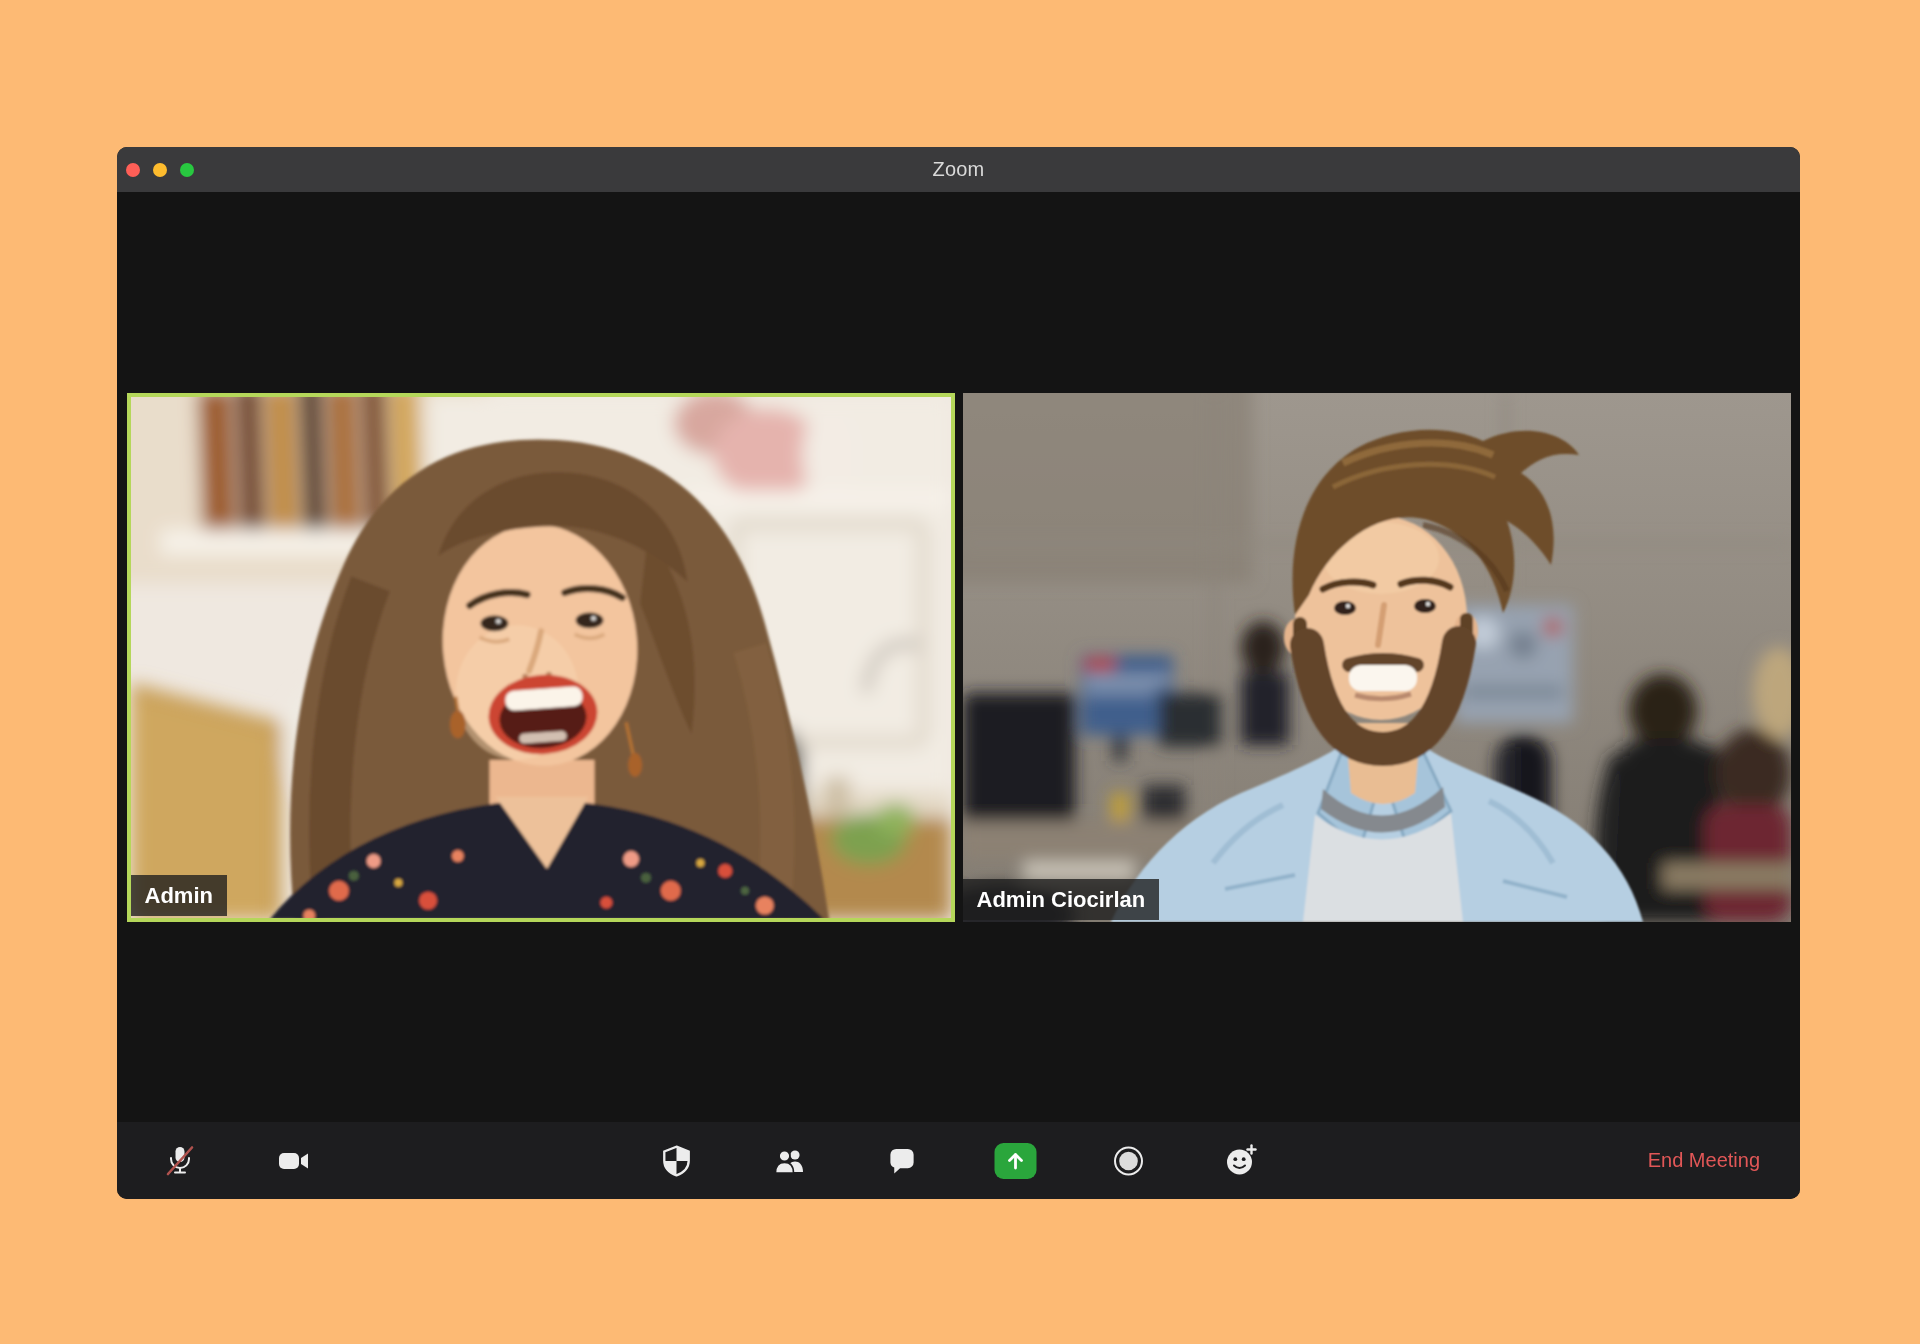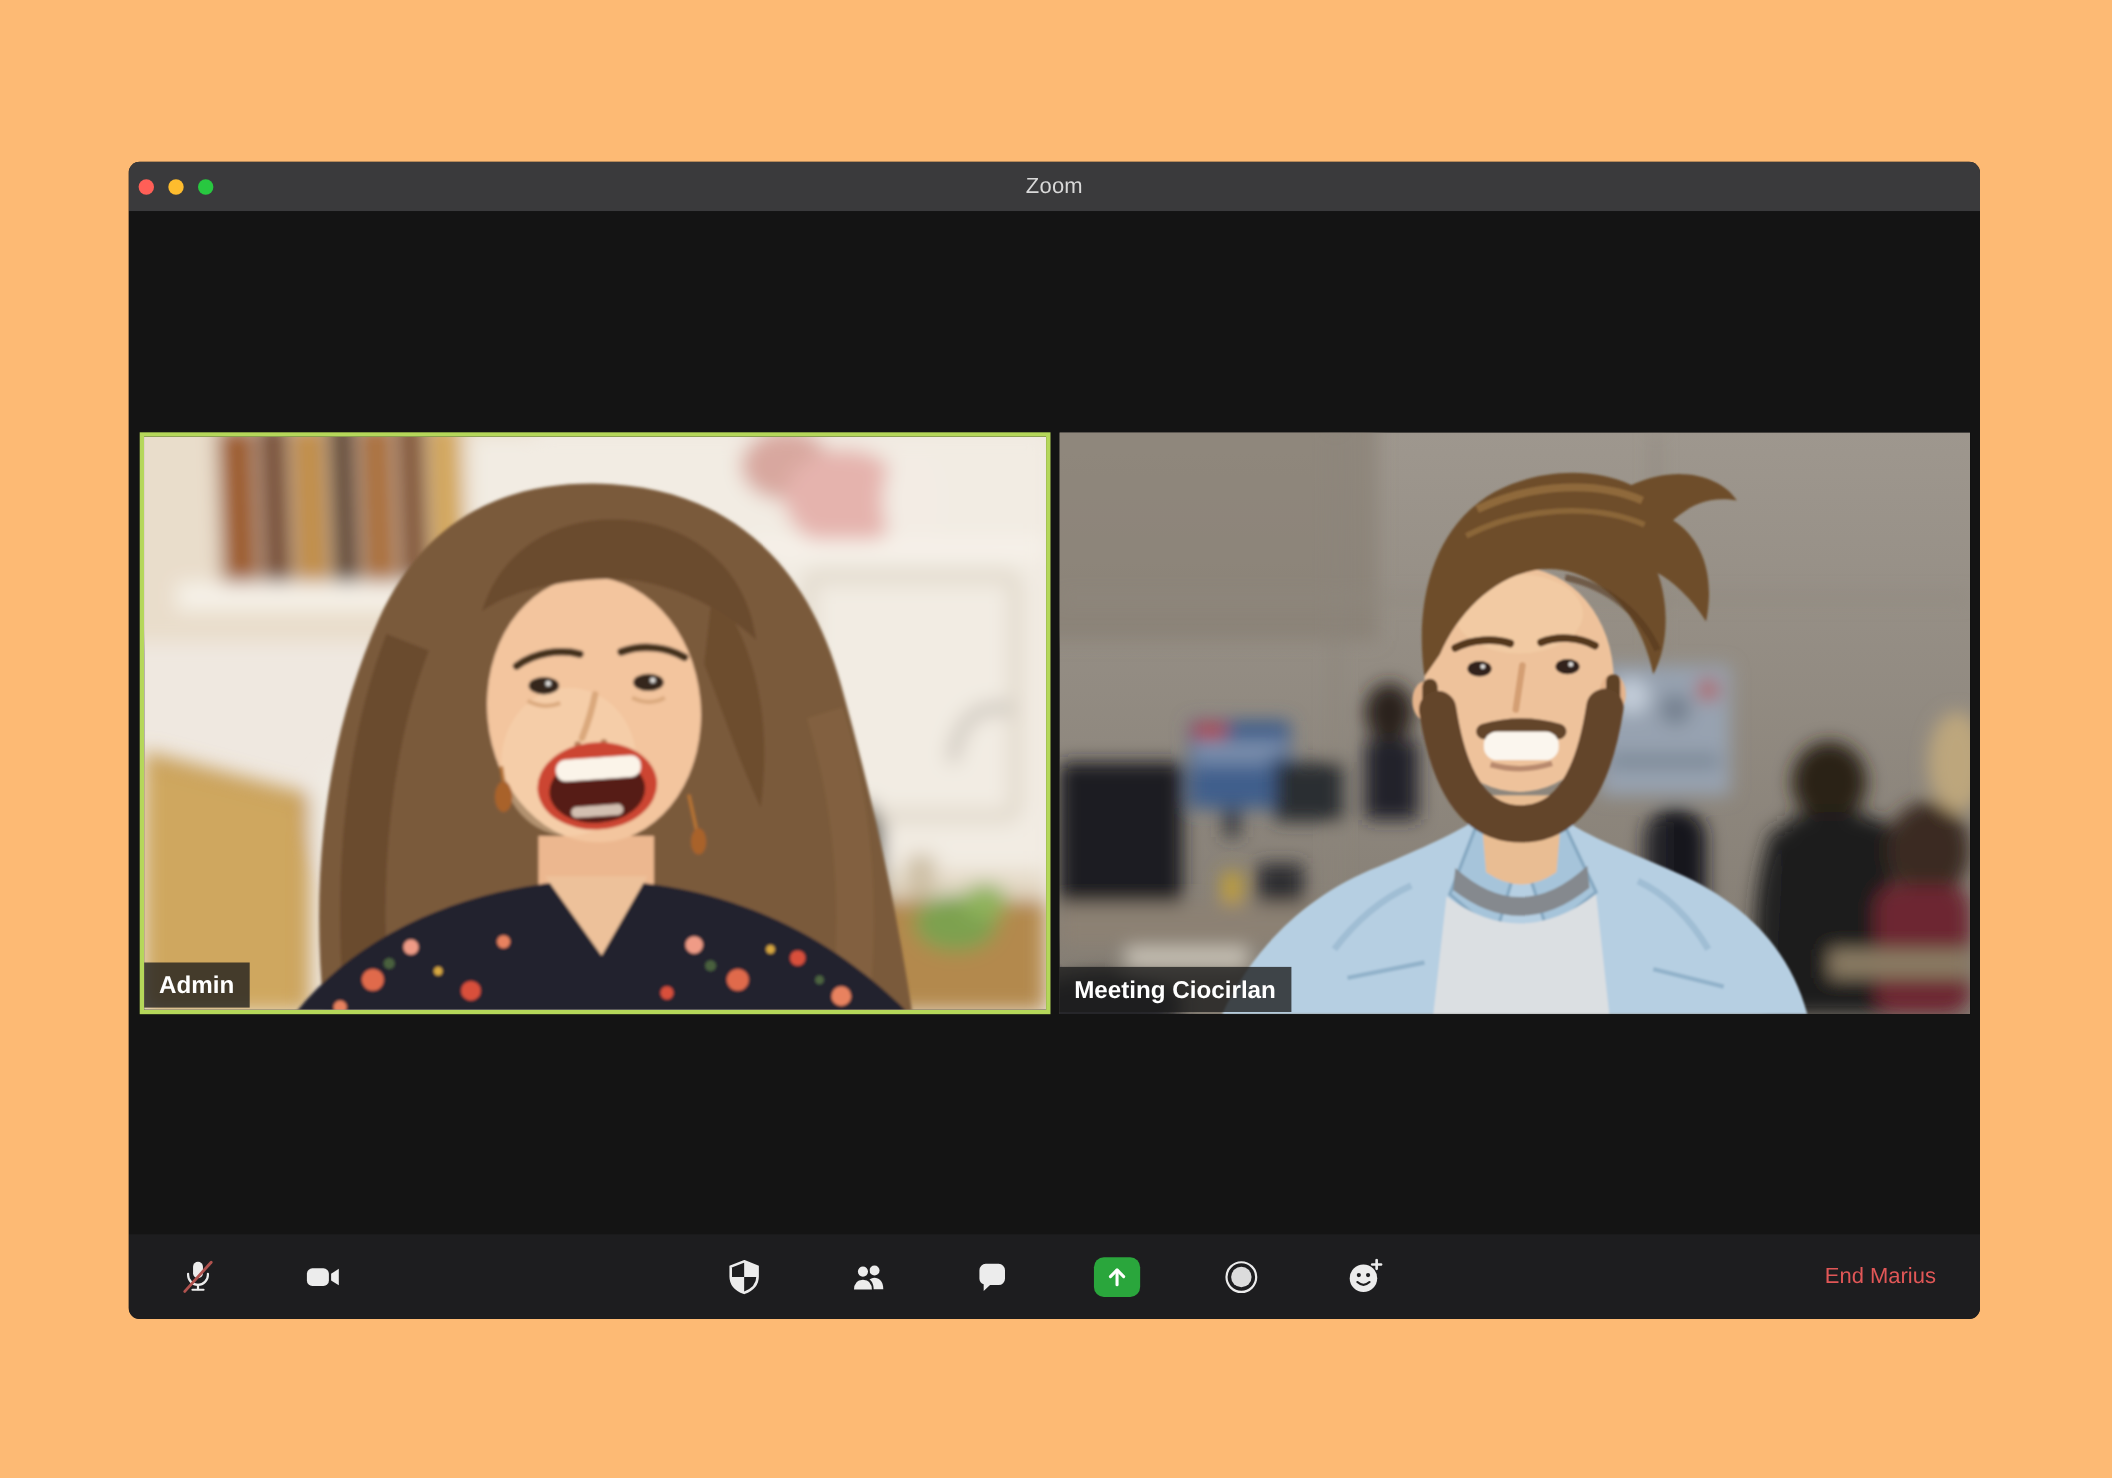--- a/index.html
+++ b/index.html
@@ -264,21 +264,21 @@
             <ellipse cx="462" cy="213" rx="11" ry="7" fill="#33241a"></ellipse>
             <circle cx="385" cy="213" r="2.2" fill="#fff" opacity=".85"></circle>
             <circle cx="465" cy="211" r="2.2" fill="#fff" opacity=".85"></circle>
             <path d="M421 212 L415 252" stroke="#d49f73" stroke-width="6" stroke-linecap="round"></path>
             <path d="M344 252 C356 330 384 356 420 356 C456 356 484 328 496 250" stroke="#63452a" stroke-width="34" fill="none" stroke-linecap="round"></path>
             <path d="M386 272 Q420 262 454 272" stroke="#63452a" stroke-width="14" fill="none" stroke-linecap="round"></path>
             <rect x="386" y="272" width="68" height="26" rx="12" fill="#fbf6ee"></rect>
             <path d="M392 302 Q420 310 448 301" stroke="#b98a6e" stroke-width="5" fill="none"></path>
           </g>
         </svg>
-        <div class="name-badge">Meeting Ciocirlan</div>
+        <div class="name-badge">Admin Ciocirlan</div>
       </div>
     </div>
 
     <div class="toolbar">
       <div class="tb-left">
         <button class="tb-btn" title="">
           <svg width="34" height="34" viewBox="0 0 34 34">
             <rect x="12.5" y="3" width="9" height="15" rx="4.5" fill="#ececec"></rect>
             <path d="M8 14 v1 a9 9 0 0 0 18 0 v-1" stroke="#ececec" stroke-width="2" fill="none" stroke-linecap="round"></path>
             <path d="M17 24 V28" stroke="#ececec" stroke-width="2" stroke-linecap="round"></path>
@@ -343,18 +343,18 @@
             <circle cx="10.8" cy="15.2" r="1.9" fill="#1d1d1f"></circle>
             <circle cx="19.2" cy="15.2" r="1.9" fill="#1d1d1f"></circle>
             <path d="M9.5 21.5 Q15 26.5 20.5 21.5" stroke="#1d1d1f" stroke-width="2" fill="none" stroke-linecap="round"></path>
             <path d="M27 1.5 V9.5" stroke="#ececec" stroke-width="2.4" stroke-linecap="round"></path>
             <path d="M23 5.5 H31" stroke="#ececec" stroke-width="2.4" stroke-linecap="round"></path>
           </svg>
         </button>
       </div>
 
       <div class="tb-right">
-        <button class="end-meeting">End Marius</button>
+        <button class="end-meeting">End Meeting</button>
       </div>
     </div>
 
   </div>
 </div>
 
 </body></html>

